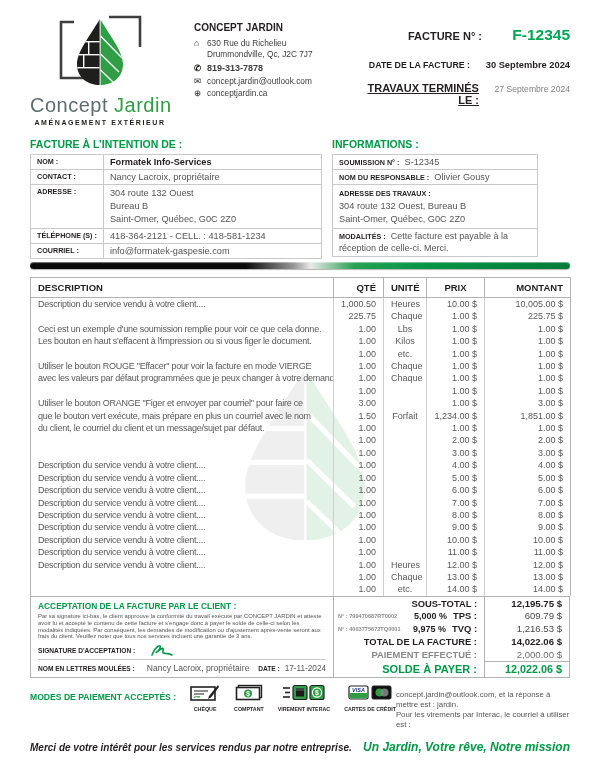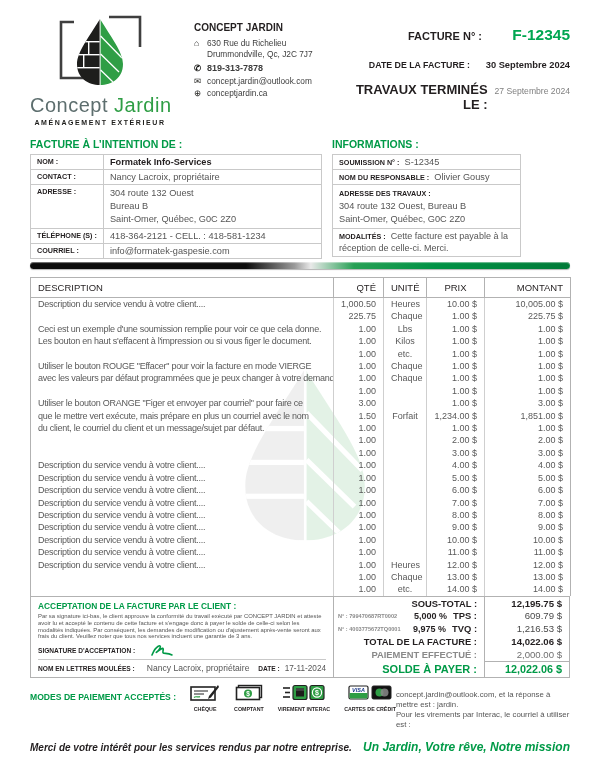--- a/index.html
+++ b/index.html
@@ -23,27 +23,27 @@
   .meta-row { display:flex; align-items:baseline; justify-content:flex-end; }
   .meta-row .lab { text-align:right; font-weight:bold; }
   .meta-row .val { text-align:right; }
   .m1 { margin-top:2px; }
   .m1 .lab { font-size:11px; }
   .m1 .val { width:88px; font-size:15.5px; font-weight:bold; color:#00a651; }
   .m2 { margin-top:16px; }
   .m2 .lab { font-size:8.8px; }
   .m2 .val { width:100px; font-size:9.3px; font-weight:bold; }
   .m3 { margin-top:12px; }
-  .m3 .lab { font-size:13px; }
+  .m3 .lab { font-size:11px;text-decoration:underline; }
   .m3 .val { width:100px; font-size:8.6px; color:#808080; }
 
   
   .info-cols { display:flex; gap:10px; margin-top:12px; }
   .col-left { width:292px; }
-  .col-right { width:189px; }
+  .col-right { width:206px; }
   .sec-title { color:#009a47; font-weight:bold; font-size:10.5px; margin-bottom:4px; }
   table.info { width:100%; border-collapse:collapse; }
   table.info td { border:1px solid #c9c9c9; padding:2px 6px; vertical-align:top; }
   td.lab { width:70px; font-size:7.2px; font-weight:bold; padding-top:4px; white-space:nowrap; }
   td.val { font-size:9.2px; color:#555;margin-top:32px; }
   td.val.bold { font-weight:bold; color:#231f20; }
   .vline { line-height:13px; }
   .inline-lab { font-size:7.2px; font-weight:bold; color:#231f20; }
   .modal-text { font-size:9px; color:#555; line-height:11.5px; }
 
@@ -52,21 +52,21 @@
   .bar { height:7px; border-radius:4px; margin-top:3px;
          background:linear-gradient(90deg,#0b0b0b 0%,#0b0b0b 40%,#9a9a9a 49%,#e9e9e9 52%,#27a055 60%,#009245 75%,#007a38 100%);
          box-shadow:inset 0 1px 1px rgba(255,255,255,.45), 0 1px 1px rgba(0,0,0,.3); }
 
   
   .table-wrap { position:relative; margin-top:8px; }
   .watermark { position:absolute; left:150px; top:15px; opacity:.13; z-index:0; pointer-events:none; }
   table.items { position:relative; z-index:1; width:100%; border-collapse:collapse; table-layout:fixed; }
   table.items col.c1{width:303px;} table.items col.c2{width:50px;} table.items col.c3{width:43px;}
   table.items col.c4{width:58px;} table.items col.c5{width:86px;}
-  table.items th { border:1px solid #b2b2b2; font-size:9.5px; font-weight:normal; height:20px; padding:0 7px; background:transparent; }
+  table.items th { border:1px solid #b2b2b2; font-size:9.5px; font-weight:bold; height:20px; padding:0 7px; background:transparent; }
   th.h-desc{text-align:left;} th.h-qty{text-align:right;} th.h-unit{text-align:center;}
   th.h-price{text-align:center;} th.h-amt{text-align:right;}
   table.items td { font-size:9px; color:#595959; height:12.4px; line-height:12.4px; padding:0 7px; white-space:nowrap; overflow:hidden; }
   td.c-desc { letter-spacing:-.25px; font-size:8.6px; border-left:1px solid #b2b2b2; }
   td.c-qty  { text-align:right; border-left:1px solid #cfcfcf; }
   td.c-unit { text-align:center; border-left:1px solid #cfcfcf; }
   td.c-price{ text-align:right; border-left:1px solid #cfcfcf; }
   td.c-amt  { text-align:right; border-left:1px solid #cfcfcf; border-right:1px solid #b2b2b2; }
 
   
@@ -321,21 +321,21 @@
             <td class="c-amt">1.00 $</td>
           </tr>
           <tr>
             <td class="c-desc">Utiliser le bouton ORANGE "Figer et envoyer par courriel" pour faire ce</td>
             <td class="c-qty">3.00</td>
             <td class="c-unit"></td>
             <td class="c-price">1.00 $</td>
             <td class="c-amt">3.00 $</td>
           </tr>
           <tr>
-            <td class="c-desc">que le mettre vert exécute, mais prépare en plus un courriel avec le nom</td>
+            <td class="c-desc">que le bouton vert exécute, mais prépare en plus un courriel avec le nom</td>
             <td class="c-qty">1.50</td>
             <td class="c-unit">Forfait</td>
             <td class="c-price">1,234.00 $</td>
             <td class="c-amt">1,851.00 $</td>
           </tr>
           <tr>
             <td class="c-desc">du client, le courriel du client et un message/sujet par défaut.</td>
             <td class="c-qty">1.00</td>
             <td class="c-unit"></td>
             <td class="c-price">1.00 $</td>

